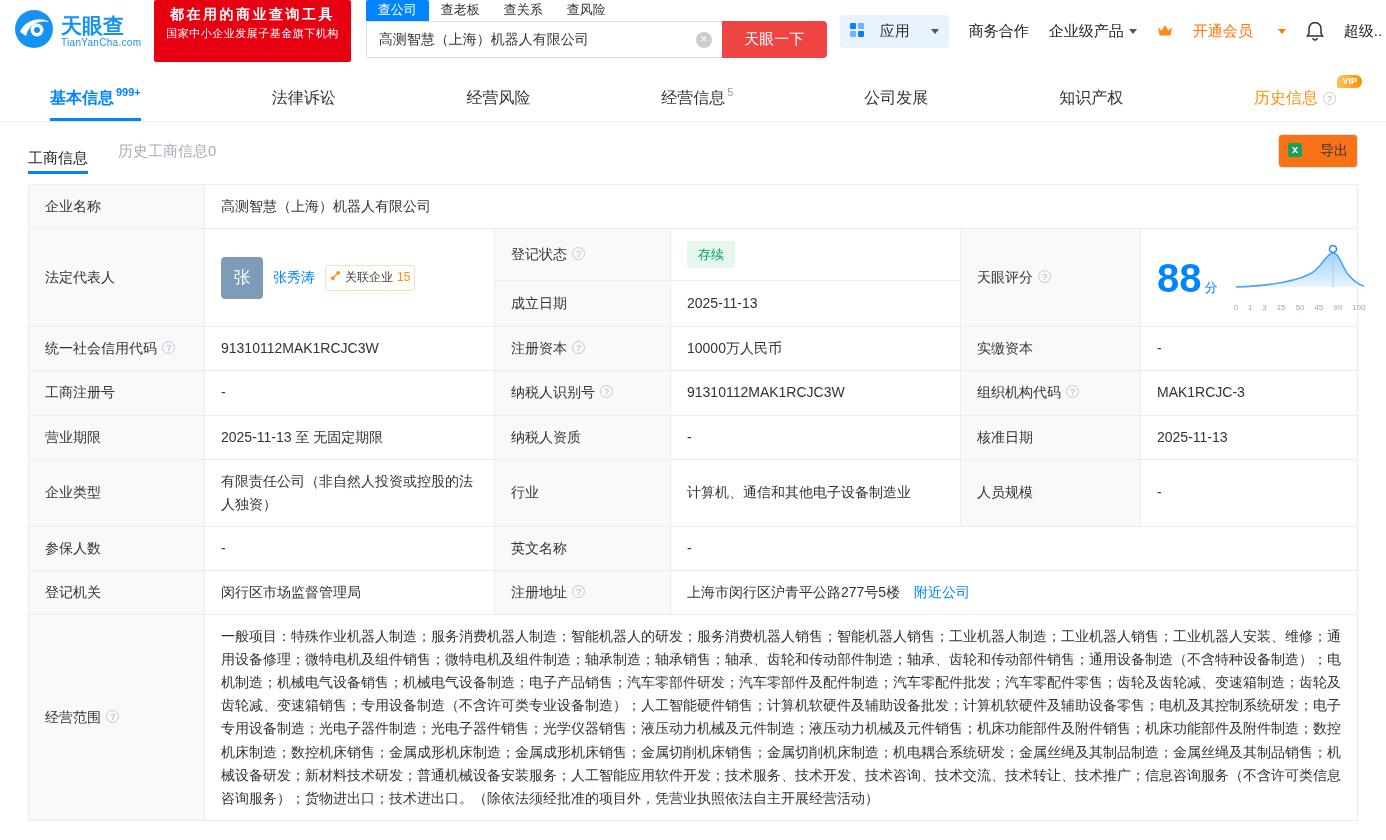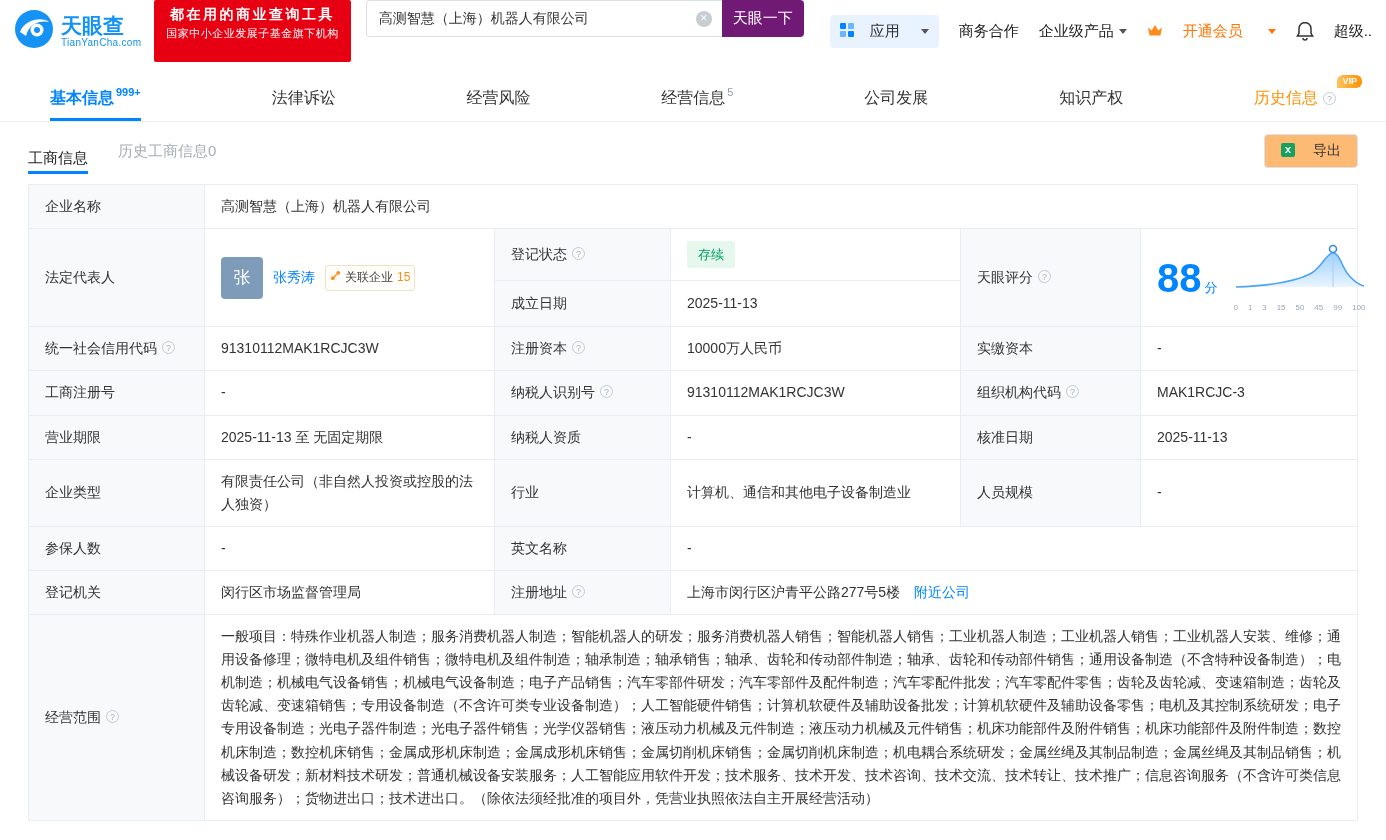--- a/index.html
+++ b/index.html
@@ -17,21 +17,21 @@
 
   .search-wrap{margin-left:2px;flex:none}
   .search-tabs{display:flex;height:21px}
   .stab{font-size:13px;padding:1px 12px;color:#333;cursor:pointer}
   .stab.active{background:#0084ff;color:#fff;border-radius:2px 2px 0 0}
   .search-row{display:flex;align-items:stretch;height:37px}
   .sbox{position:relative;width:356px;border:1px solid #d9e0ea;border-right:none;border-radius:4px 0 0 4px;background:#fff}
   .sbox input{width:100%;height:100%;border:none;outline:none;padding:0 34px 0 12px;font-size:14px;color:#333;font-family:inherit;border-radius:4px 0 0 4px}
   .clear-icon{position:absolute;right:10px;top:10px;width:16px;height:16px;border-radius:50%;background:#c8cdd4;color:#fff;font-size:12px;line-height:15px;text-align:center;cursor:pointer}
   .clear-icon::after{content:"×"}
-  .search-btn{width:82px;background:#701a75;color:#fff;border:none;border-radius:0 4px 4px 0;font-size:15px;cursor:pointer;font-family:inherit}
+  .search-btn{width:105px;background:#ef4444;color:#fff;border:none;border-radius:0 4px 4px 0;font-size:15px;cursor:pointer;font-family:inherit}
 
   .top-right{margin-left:auto;display:flex;align-items:center;gap:20px;font-size:15px;color:#222;white-space:nowrap}
   .menu-item{cursor:pointer;display:flex;align-items:center}
   .apps-btn{display:flex;align-items:center;gap:16px;background:#e9f3ff;padding:7px 10px;border-radius:4px;cursor:pointer;color:#333}
   .caret{width:0;height:0;border-left:4px solid transparent;border-right:4px solid transparent;border-top:5px solid #555;display:inline-block;margin-left:5px}
   .vip-link{color:#ff7500;display:flex;align-items:center;gap:20px;cursor:pointer}
   .vip-link .caret{border-top-color:#ff7500}
   .bell-wrap{cursor:pointer;display:flex;align-items:center}
 
   
@@ -43,21 +43,21 @@
   .cnt.gray{color:#92a1b5}
   .nav-tab.history{color:#ff9000}
   .vip-tag{position:absolute;top:0;right:-26px;background:linear-gradient(90deg,#ffc25c,#ff9000);color:#fff;font-size:9px;font-weight:700;padding:1px 5px;border-radius:6px 6px 6px 0;line-height:1.2}
   .q{display:inline-block;width:13px;height:13px;border:1px solid #c3cbd6;border-radius:50%;color:#aab4c0;font-size:9px;line-height:12px;text-align:center;margin-left:5px;vertical-align:2px;cursor:pointer;flex:none}
   .q::after{content:"?"}
 
   
   .sub-nav{display:flex;align-items:flex-end;padding:14px 28px 0;height:52px}
   .sub-tab-active{font-size:15px;font-weight:400;color:#222;padding-bottom:3px;border-bottom:3px solid #0084ff;cursor:pointer}
   .sub-tab{font-size:15px;color:#a7aeb8;margin-left:30px;padding-bottom:13px;cursor:pointer}
-  .export-btn{margin-left:auto;margin-bottom:6px;display:flex;align-items:center;gap:18px;background:#fdba74;border:1px solid #dde2e9;border-radius:4px;padding:7px 16px;font-size:14px;color:#333;cursor:pointer;font-family:inherit}
+  .export-btn{margin-left:auto;margin-bottom:6px;display:flex;align-items:center;gap:18px;background:#f97316;border:1px solid #dde2e9;border-radius:4px;padding:7px 9px;font-size:14px;color:#333;cursor:pointer;font-family:inherit}
 
   
   .info-table{width:1330px;margin:10px 28px 20px;border-collapse:collapse;table-layout:fixed}
   .info-table td{border:1px solid #e9edf3;padding:10px 16px;font-size:14px;color:#333;line-height:1.65;vertical-align:middle;word-wrap:break-word}
   td.lbl{background:#f7f9fb}
 
   .rep-cell{display:flex;align-items:center;gap:10px}
   .avatar{width:42px;height:42px;border-radius:4px;background:#7e9cba;color:#fff;font-size:17px;display:flex;align-items:center;justify-content:center;flex:none;cursor:pointer}
   .rep-name{color:#0084ff;cursor:pointer;white-space:nowrap}
   .rel-badge{display:inline-flex;align-items:center;gap:4px;border:1px solid #f2e0c0;background:#fffefa;border-radius:3px;padding:2px 4px;font-size:12px;color:#444;cursor:pointer;white-space:nowrap}
@@ -93,20 +93,26 @@
       <div class="logo-en">TianYanCha.com</div>
     </span>
   </div>
 
   <div class="promo">
     <div class="promo-l1">都在用的商业查询工具</div>
     <div class="promo-l2">国家中小企业发展子基金旗下机构</div>
   </div>
 
   <div class="search-wrap">
+    <div class="search-tabs">
+      <span class="stab active">查公司</span>
+      <span class="stab">查老板</span>
+      <span class="stab">查关系</span>
+      <span class="stab">查风险</span>
+    </div>
     <div class="search-row">
       <div class="sbox">
         <input type="text" value="高测智慧（上海）机器人有限公司" style="">
         <span class="clear-icon"></span>
       </div>
       <button class="search-btn">天眼一下</button>
     </div>
   </div>
 
   <div class="top-right">

